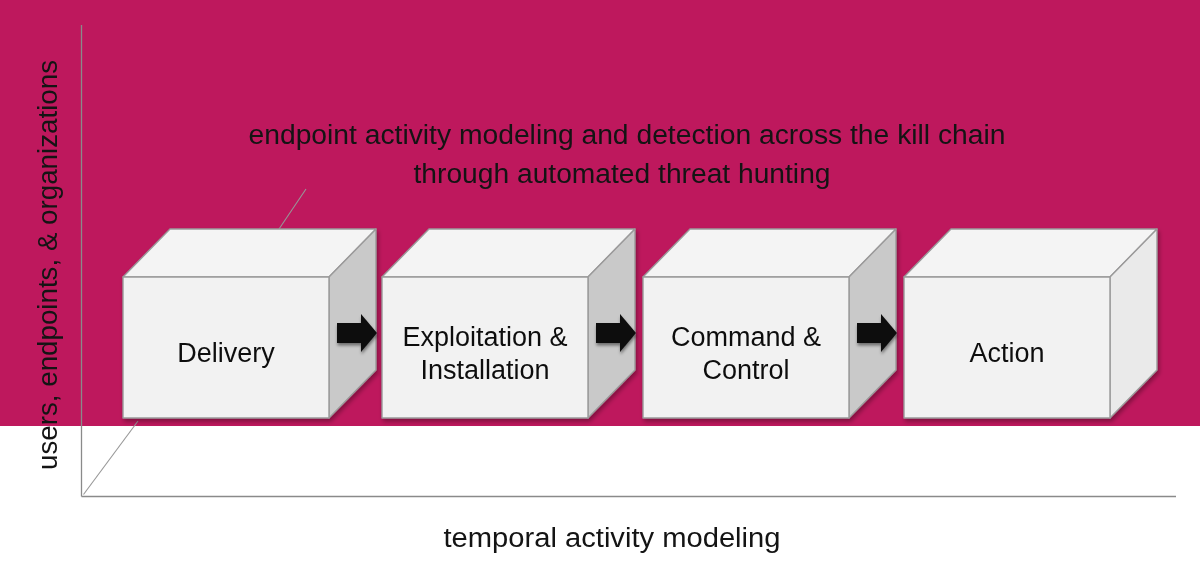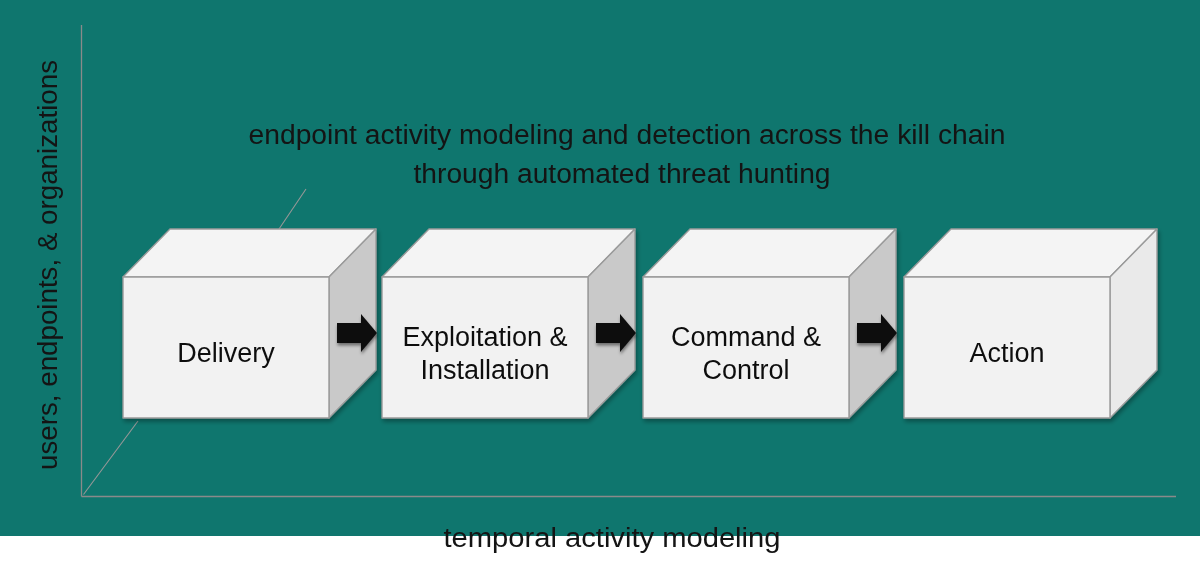--- a/index.html
+++ b/index.html
@@ -7,22 +7,22 @@
     padding: 0;
     background: #ffffff;
     width: 1200px;
     height: 586px;
     overflow: hidden;
     font-family: "Liberation Sans", sans-serif;
   }
   #stage {
     position: relative;
     width: 1200px;
-    height: 536px;
-    background: #0f766e;
+    height: 426px;
+    background: #be185d;
   }
   svg { display: block; }
   .axis-line {
     stroke: #8a8a8a;
     stroke-width: 1.3;
     fill: none;
   }
   .thin-line {
     stroke: #979797;
     stroke-width: 1.1;

